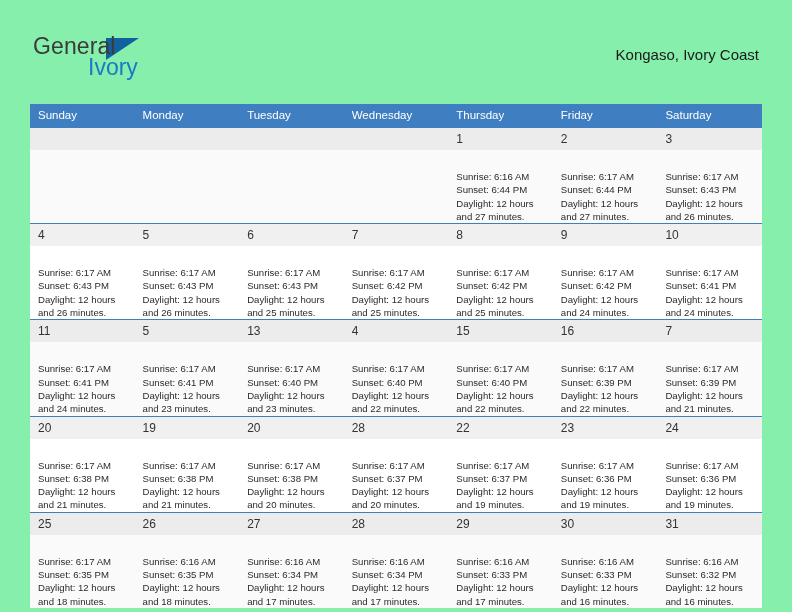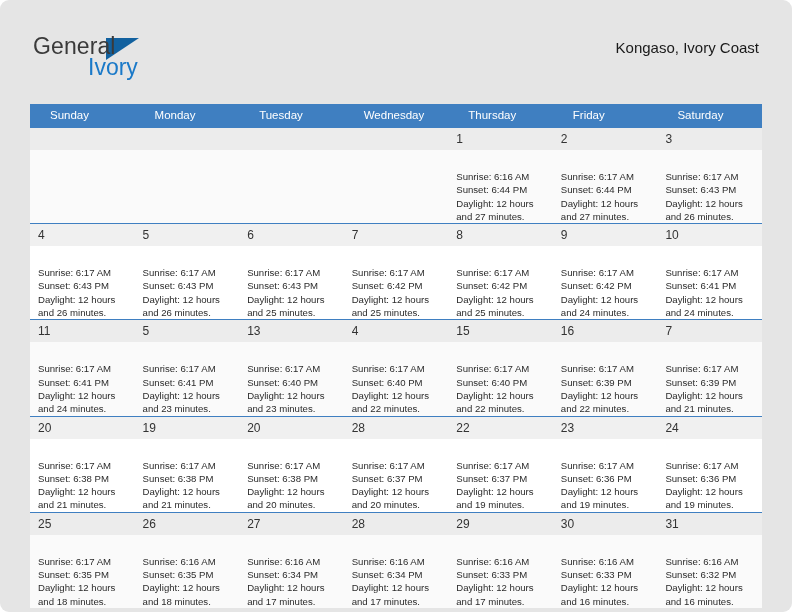--- a/index.html
+++ b/index.html
@@ -6,23 +6,22 @@
   html, body {
     margin: 0; padding: 0;
     width: 792px; height: 612px;
     background: #ffffff;
     font-family: "Liberation Sans", sans-serif;
   }
   .page {
     position: relative;
     width: 792px;
     height: 612px;
-    background: #e5e5e5;
+    background: #86efac;
     overflow: hidden;
-    border-radius: 9px;
   }
 
   
   .header {
     position: absolute;
     left: 0; top: 0;
     width: 792px;
     height: 100px;
   }
   .logo {
@@ -62,21 +61,21 @@
     text-align: right;
   }
   .cal-title {
     font-size: 30px;
     color: #1a1a1a;
     line-height: 36px;
     font-weight: normal;
     white-space: nowrap;
   }
   .cal-subtitle {
-    margin-top: 11px;
+    margin-top: 18px;
     font-size: 15px;
     color: #1a1a1a;
     line-height: 18px;
     font-weight: normal;
     white-space: nowrap;
   }
 
   
   .calendar {
     position: absolute;
@@ -87,21 +86,21 @@
     border-collapse: collapse;
     width: 732px;
     table-layout: fixed;
   }
   thead th {
     background: #3f7fc1;
     color: #ffffff;
     font-size: 11.5px;
     font-weight: normal;
     text-align: left;
-    padding: 5px 0 5px 20px;
+    padding: 5px 0 5px 8px;
     height: 21px;
     line-height: 13px;
   }
   tbody td {
     vertical-align: top;
     padding: 0;
     border-top: 1.3px solid #3f7fc1;
     height: 90px;
     background: #ffffff;
   }

